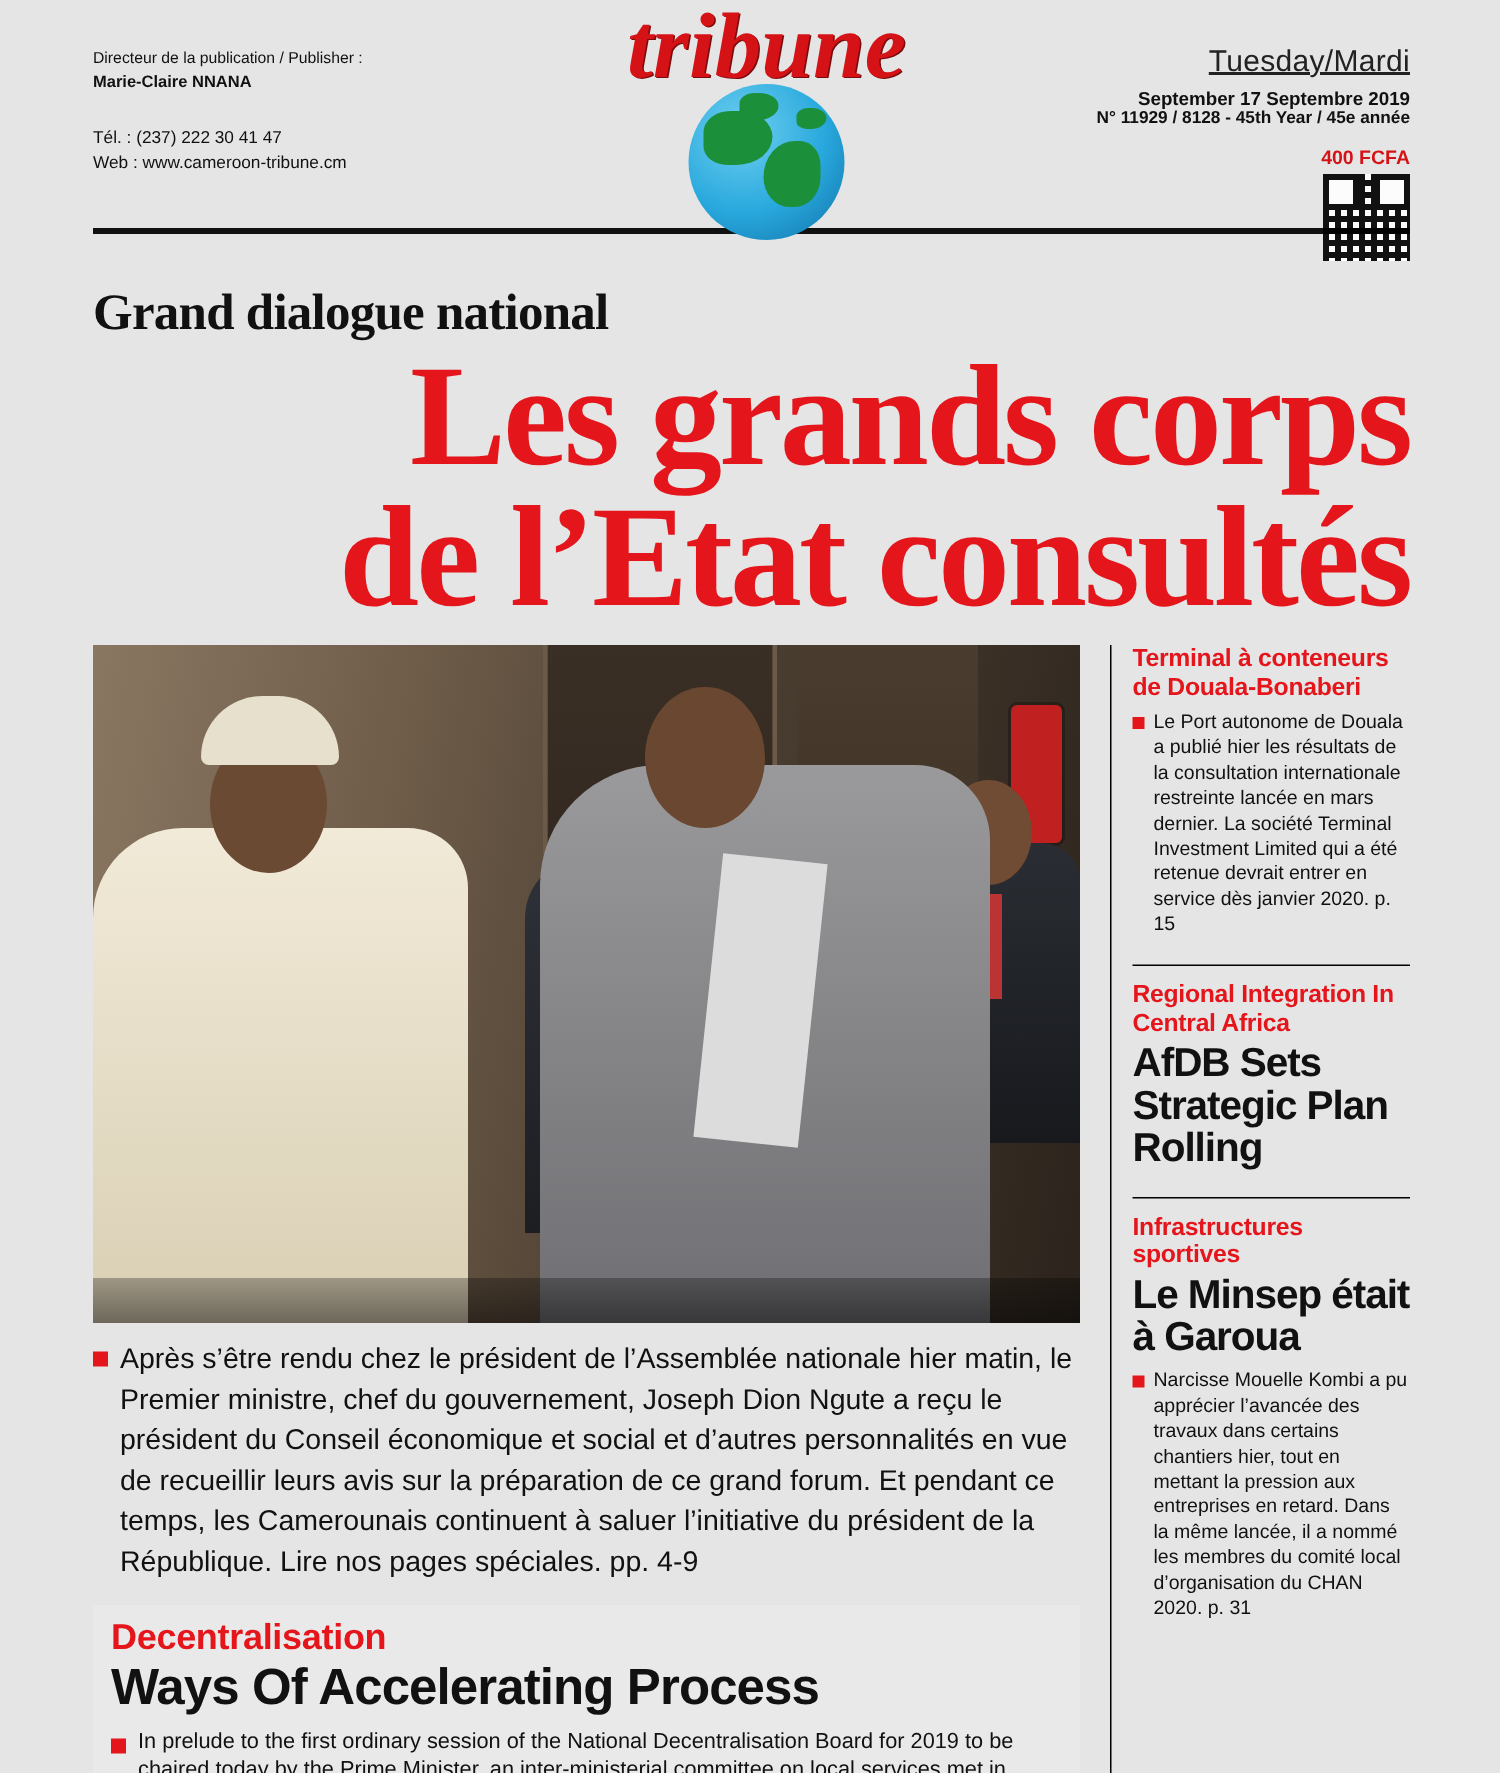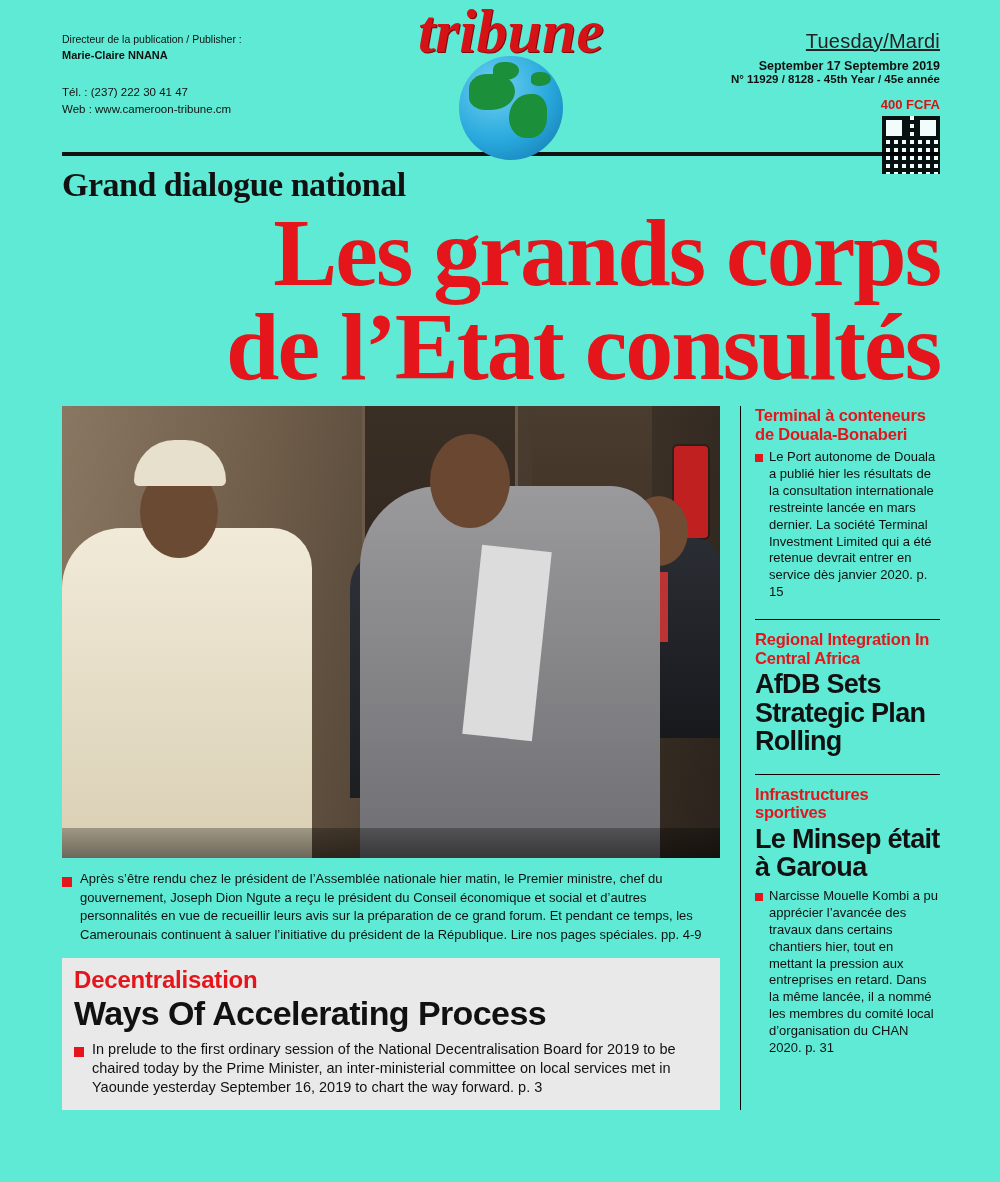--- a/index.html
+++ b/index.html
@@ -11,21 +11,21 @@
     width: 1000px;
     height: 1182px;
     font-family: "Liberation Sans", sans-serif;
     color: #111;
     overflow: hidden;
   }
   .page {
     position: relative;
     width: 1000px;
     height: 1182px;
-    background: #5eead4;
+    background: #e5e5e5;
   }
 
   
   .masthead {
     display: flex;
     align-items: flex-start;
     padding: 14px 60px 6px 62px;
     box-sizing: border-box;
     height: 152px;
   }
@@ -144,20 +144,21 @@
 
   .rule-thick {
     height: 4px;
     background: #111;
     margin: 0 60px 0 62px;
   }
 
   
   .lead {
     padding: 10px 60px 0 62px;
+    margin-top: 24px;
   }
   .kicker {
     font-family: "Liberation Serif", serif;
     font-weight: bold;
     font-size: 34px;
     color: #111;
     letter-spacing: -0.5px;
   }
   .headline {
     font-family: "Liberation Serif", serif;
@@ -259,21 +260,21 @@
     padding-right: 4px;
   }
   .bullet {
     flex: none;
     width: 10px; height: 10px;
     background: #e4161c;
     margin-top: 7px;
   }
   .lead-cap p {
     margin: 0;
-    font-size: 13px;
+    font-size: 19px;
     line-height: 1.42;
     color: #111;
   }
 
   
   .decbox {
     margin-top: 14px;
     background: #e9e9e9;
     padding: 8px 12px 12px 12px;
     box-sizing: border-box;

